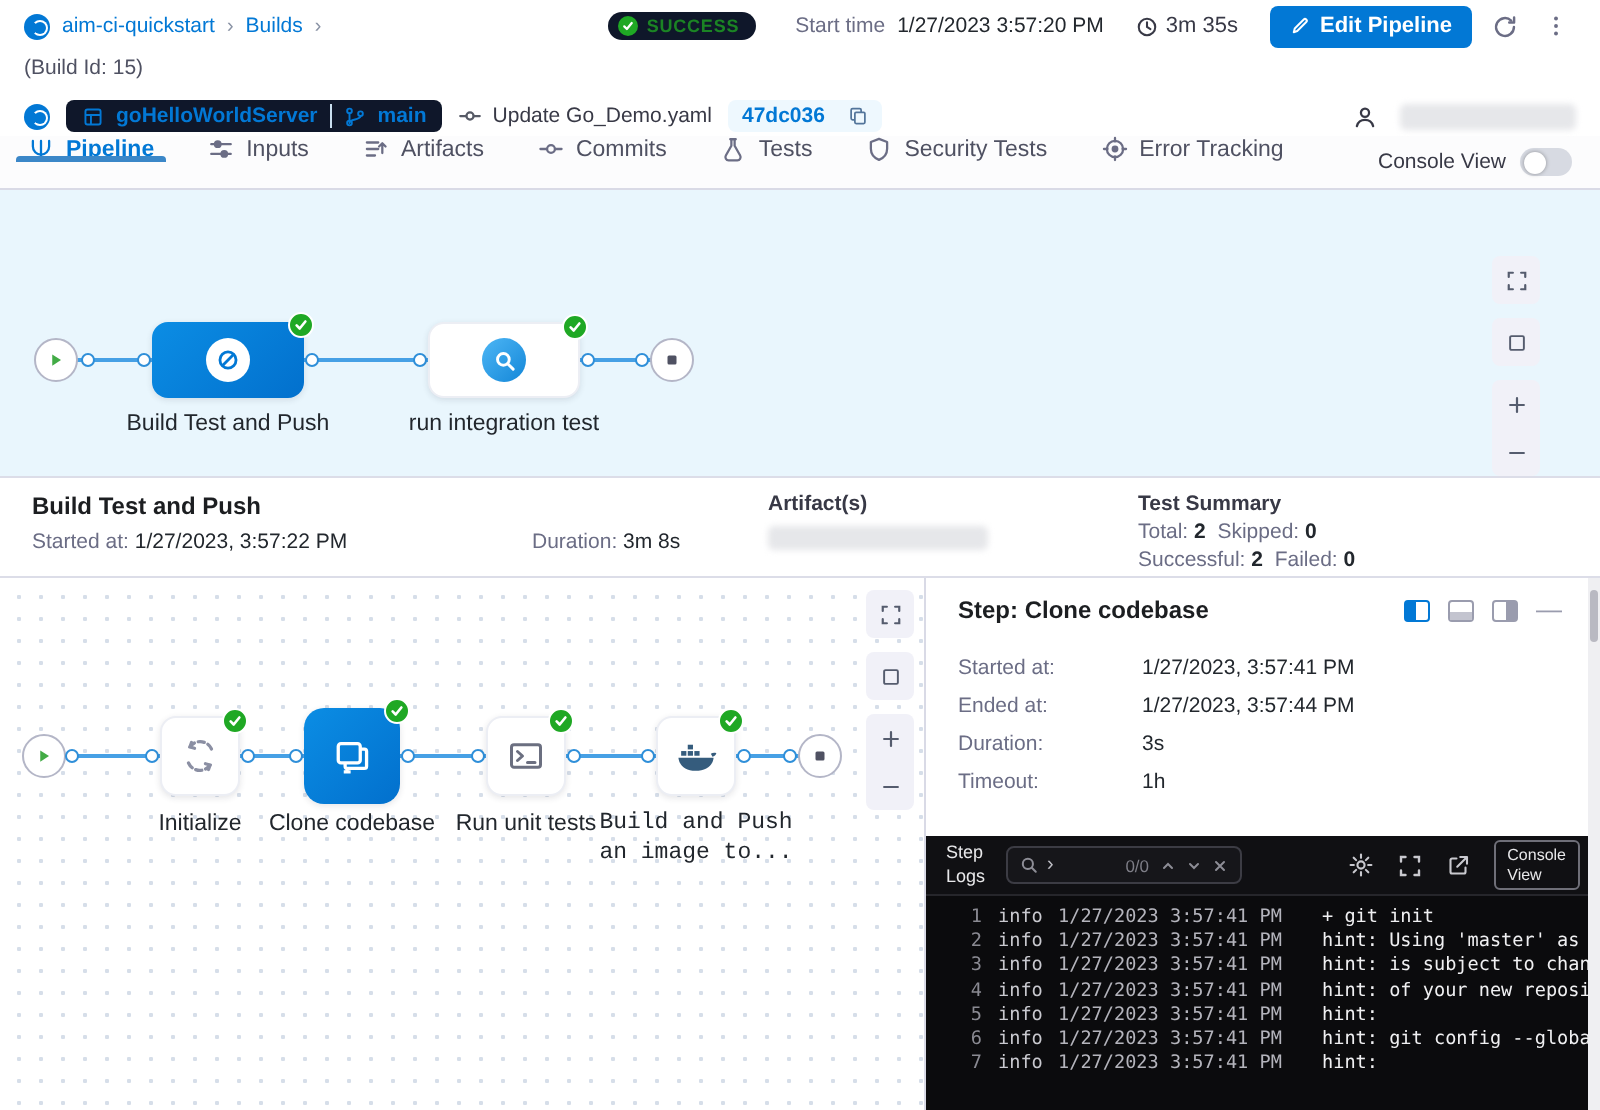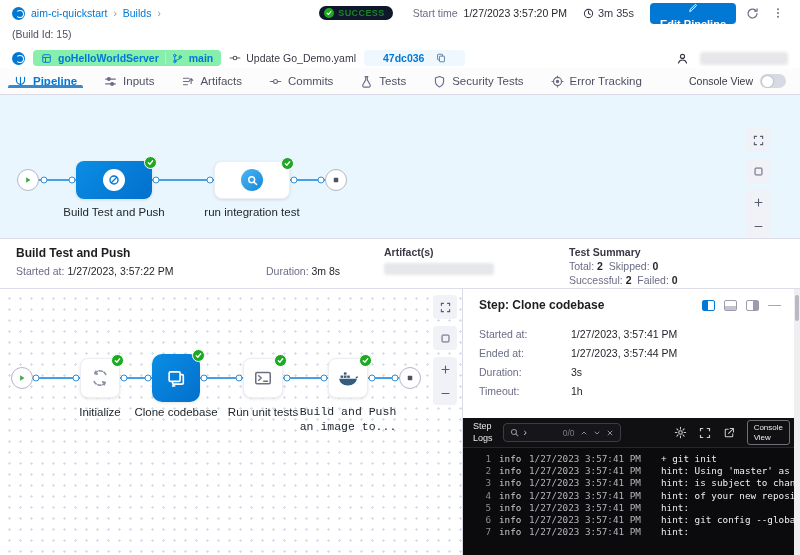--- a/index.html
+++ b/index.html
@@ -10,41 +10,41 @@
   
   .topbar { height:26px; display:flex; align-items:center; padding:0 12px; gap:6px; }
   .crumb { color:#0278d5; font-size:10.5px; }
   .crumb-sep { color:#8a93a5; font-size:10px; }
   .spacer { flex:1; }
   .status-badge { display:flex; align-items:center; gap:4px; background:#0f172a; color:#1b8424; font-weight:bold; font-size:9px; letter-spacing:.4px; border-radius:8px; padding:2px 8px 2px 5px; }
   .badge-check { width:10px; height:10px; border-radius:50%; background:#1fa824; display:flex; align-items:center; justify-content:center; }
   .meta-label { color:#6b6d85; font-size:10.5px; }
   .meta-value { color:#22272d; font-size:10.5px; }
   .dur { display:flex; align-items:center; gap:4px; color:#383946; }
-  .btn-primary { display:flex; align-items:center; gap:5px; background:#0278d5; color:#fff; border:none; border-radius:4px; height:21px; padding:0 10px; font-size:11px; font-weight:bold; font-family:inherit; cursor:pointer;flex-direction:column; }
+  .btn-primary { display:flex; align-items:center; gap:5px; background:#0278d5; color:#fff; border:none; border-radius:4px; height:21px; padding:0 10px; font-size:11px; font-weight:bold; font-family:inherit; cursor:pointer; }
   .icon-btn { color:#6b6d85; display:flex; align-items:center; justify-content:center; width:20px; height:20px; cursor:pointer; }
 
   
   .titlebar { display:flex; align-items:baseline; gap:7px; padding:2px 12px 0 12px; height:22px; }
   .page-title { font-size:15.5px; font-weight:bold; color:#1c1e21; }
   .build-id { font-size:10.5px; color:#4f5162; }
 
   
   .metarow { display:flex; align-items:center; gap:8px; padding:0 12px; height:20px; }
   .logo-dot { width:13px; height:13px; border-radius:50%; background:#0278d5; position:relative; flex:none; }
   .logo-dot::after { content:''; position:absolute; left:3.5px; top:3.5px; width:6px; height:6px; border-radius:50%; border:1.5px solid #fff; border-left-color:transparent; }
-  .repo-pill { display:flex; align-items:center; gap:6px; background:#86efac; border-radius:4px; padding:2px 8px; color:#0278d5; font-weight:bold; font-size:10.5px; }
+  .repo-pill { display:flex; align-items:center; gap:6px; background:#0f172a; border-radius:4px; padding:2px 8px; color:#0278d5; font-weight:bold; font-size:10.5px; }
   .pill-div { width:1px; height:12px; background:#c9dff0; }
   .commit-msg { display:flex; align-items:center; gap:5px; color:#383946; font-size:10.5px; }
-  .sha-pill { display:flex; align-items:center; gap:12px; background:#eef8fe; border-radius:4px; padding:2px 19px; color:#0278d5; font-weight:bold; font-size:10.5px; }
+  .sha-pill { display:flex; align-items:center; gap:12px; background:#eef8fe; border-radius:4px; padding:2px 7px; color:#0278d5; font-weight:bold; font-size:10.5px; }
   .redacted { background:#e6e7ea; border-radius:3px; filter:blur(1.5px); }
 
   
   .tabbar { height:27px; border-bottom:1px solid #d9dae6; background:#fcfcfd; display:flex; align-items:stretch; padding:0 14px; }
-  #tabs-list { display:flex; align-items:center; gap:27px; }
+  #tabs-list { display:flex; align-items:flex-start; gap:27px; }
   .tab { display:flex; align-items:center; gap:6px; color:#4f5162; font-size:11.5px; position:relative; cursor:pointer; }
   .tab .tab-icon { color:#6b6d85; display:flex; }
   .tab.active { color:#0278d5; font-weight:bold; }
   .tab.active .tab-icon { color:#0278d5; }
   .tab.active::after { content:''; position:absolute; left:-6px; right:-6px; bottom:0; height:3px; background:#3b87c8; border-radius:2px 2px 0 0; }
   .console-toggle { margin-left:auto; display:flex; align-items:center; gap:7px; color:#383946; font-size:10.5px; }
   .toggle { width:26px; height:14px; border-radius:7px; background:#d7dae2; position:relative; cursor:pointer; }
   .toggle::after { content:''; position:absolute; left:1.5px; top:1.5px; width:11px; height:11px; border-radius:50%; background:#fff; box-shadow:0 0 2px rgba(0,0,0,.35); }
 
   

